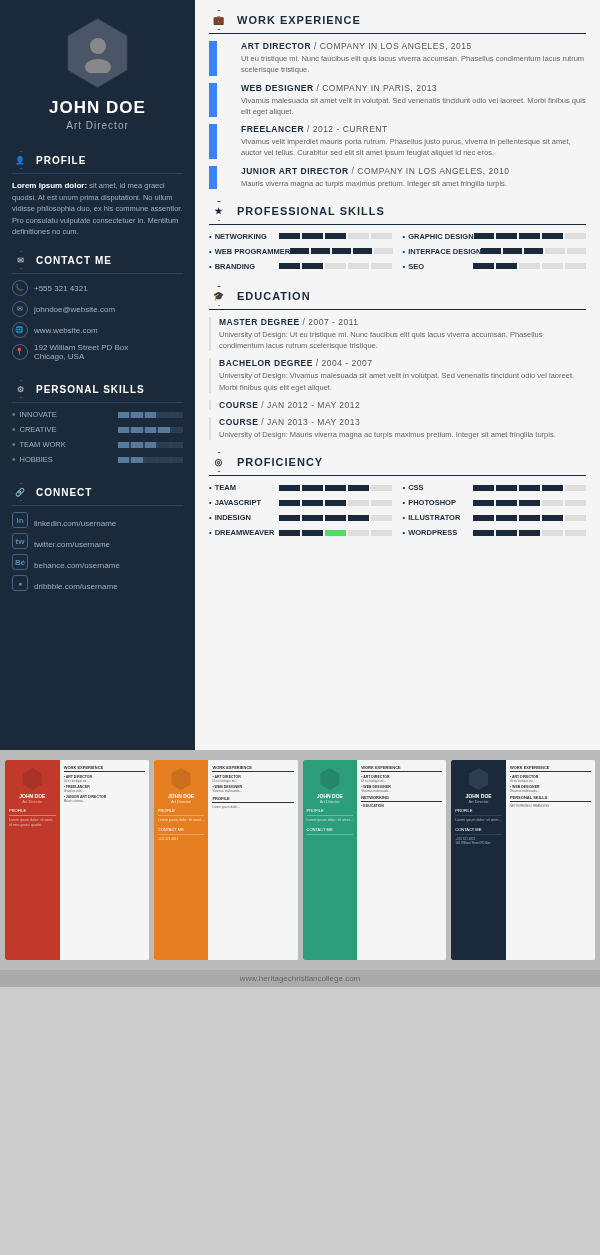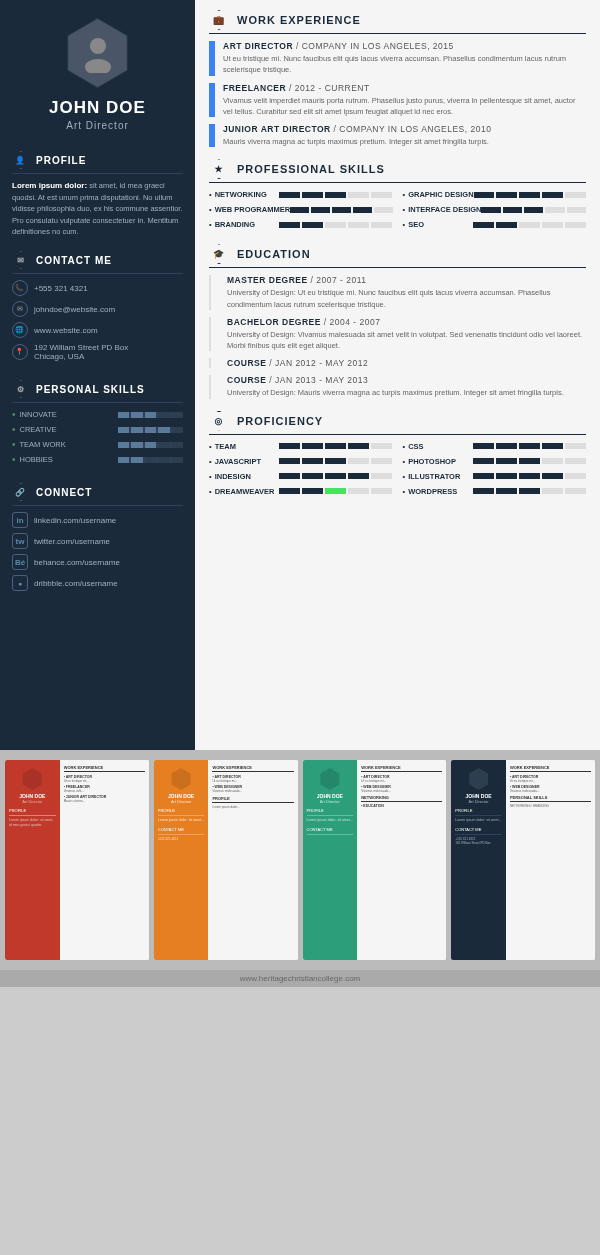--- a/index.html
+++ b/index.html
@@ -169,21 +169,21 @@
       background: #2c3e50;
       flex: 1;
     }
 
     .skill-bar-segment.active {
       background: #5a7a9a;
     }
 
     .connect-item {
       display: flex;
-      align-items: center;
+      align-items: flex-end;
       gap: 6px;
       margin-bottom: 5px;
       font-size: 8px;
       color: #a0b0c0;
     }
 
     .connect-icon {
       width: 16px;
       height: 16px;
       border: 1px solid #4a6080;
@@ -230,22 +230,22 @@
       display: flex;
       align-items: center;
       justify-content: center;
       font-size: 9px;
       color: #1a2a3a;
       flex-shrink: 0;
     }
 
     .work-item {
       margin-bottom: 7px;
-      padding-left: 8px;
-      border-left: 6px solid #3b82f6;
+      padding-left: 24px;
+      border-left: 8px solid #3b82f6;
     }
 
     .work-item-title {
       font-size: 8.5px;
       font-weight: bold;
       color: #1a2a3a;
       text-transform: uppercase;
       letter-spacing: 0.5px;
     }
 
@@ -302,21 +302,21 @@
       background: #ddd;
     }
 
     .bar-seg.on {
       background: #1a2a3a;
     }
 
     
     .edu-item {
       margin-bottom: 7px;
-      padding-left: 16px;
+      padding-left: 8px;
       border-left: 2px solid #ddd;
     }
 
     
     .prof-grid {
       display: grid;
       grid-template-columns: 1fr 1fr;
       gap: 3px 10px;
     }
 
@@ -483,20 +483,22 @@
         <div class="content-section-title">
           <div class="content-icon">💼</div>
           <span>WORK EXPERIENCE</span>
         </div>
 
         <div class="work-item">
           <div class="work-item-title">ART DIRECTOR <span>/ COMPANY IN LOS ANGELES, 2015</span></div>
           <div class="work-item-desc">Ut eu tristique mi. Nunc faucibus elit quis lacus viverra accumsan. Phasellus condimentum lacus rutrum scelerisque tristique.</div>
         </div>
         <div class="work-item">
+          <div class="work-item-title">WEB DESIGNER <span>/ COMPANY IN PARIS, 2013</span></div>
+          <div class="work-item-desc">Vivamus malesuada sit amet velit in volutpat. Sed venenatis tincidunt odio vel laoreet. Morbi finibus quis elit eget aliquet.</div>
         </div>
         <div class="work-item">
           <div class="work-item-title">FREELANCER <span>/ 2012 - CURRENT</span></div>
           <div class="work-item-desc">Vivamus velit imperdiet mauris porta rutrum. Phasellus justo purus, viverra in pellentesque sit amet, auctor vel tellus. Curabitur sed elit sit amet ipsum feugiat aliquet id nec eros.</div>
         </div>
         <div class="work-item">
           <div class="work-item-title">JUNIOR ART DIRECTOR <span>/ COMPANY IN LOS ANGELES, 2010</span></div>
           <div class="work-item-desc">Mauris viverra magna ac turpis maximus pretium. Integer sit amet fringilla turpis.</div>
         </div>
       </div>

